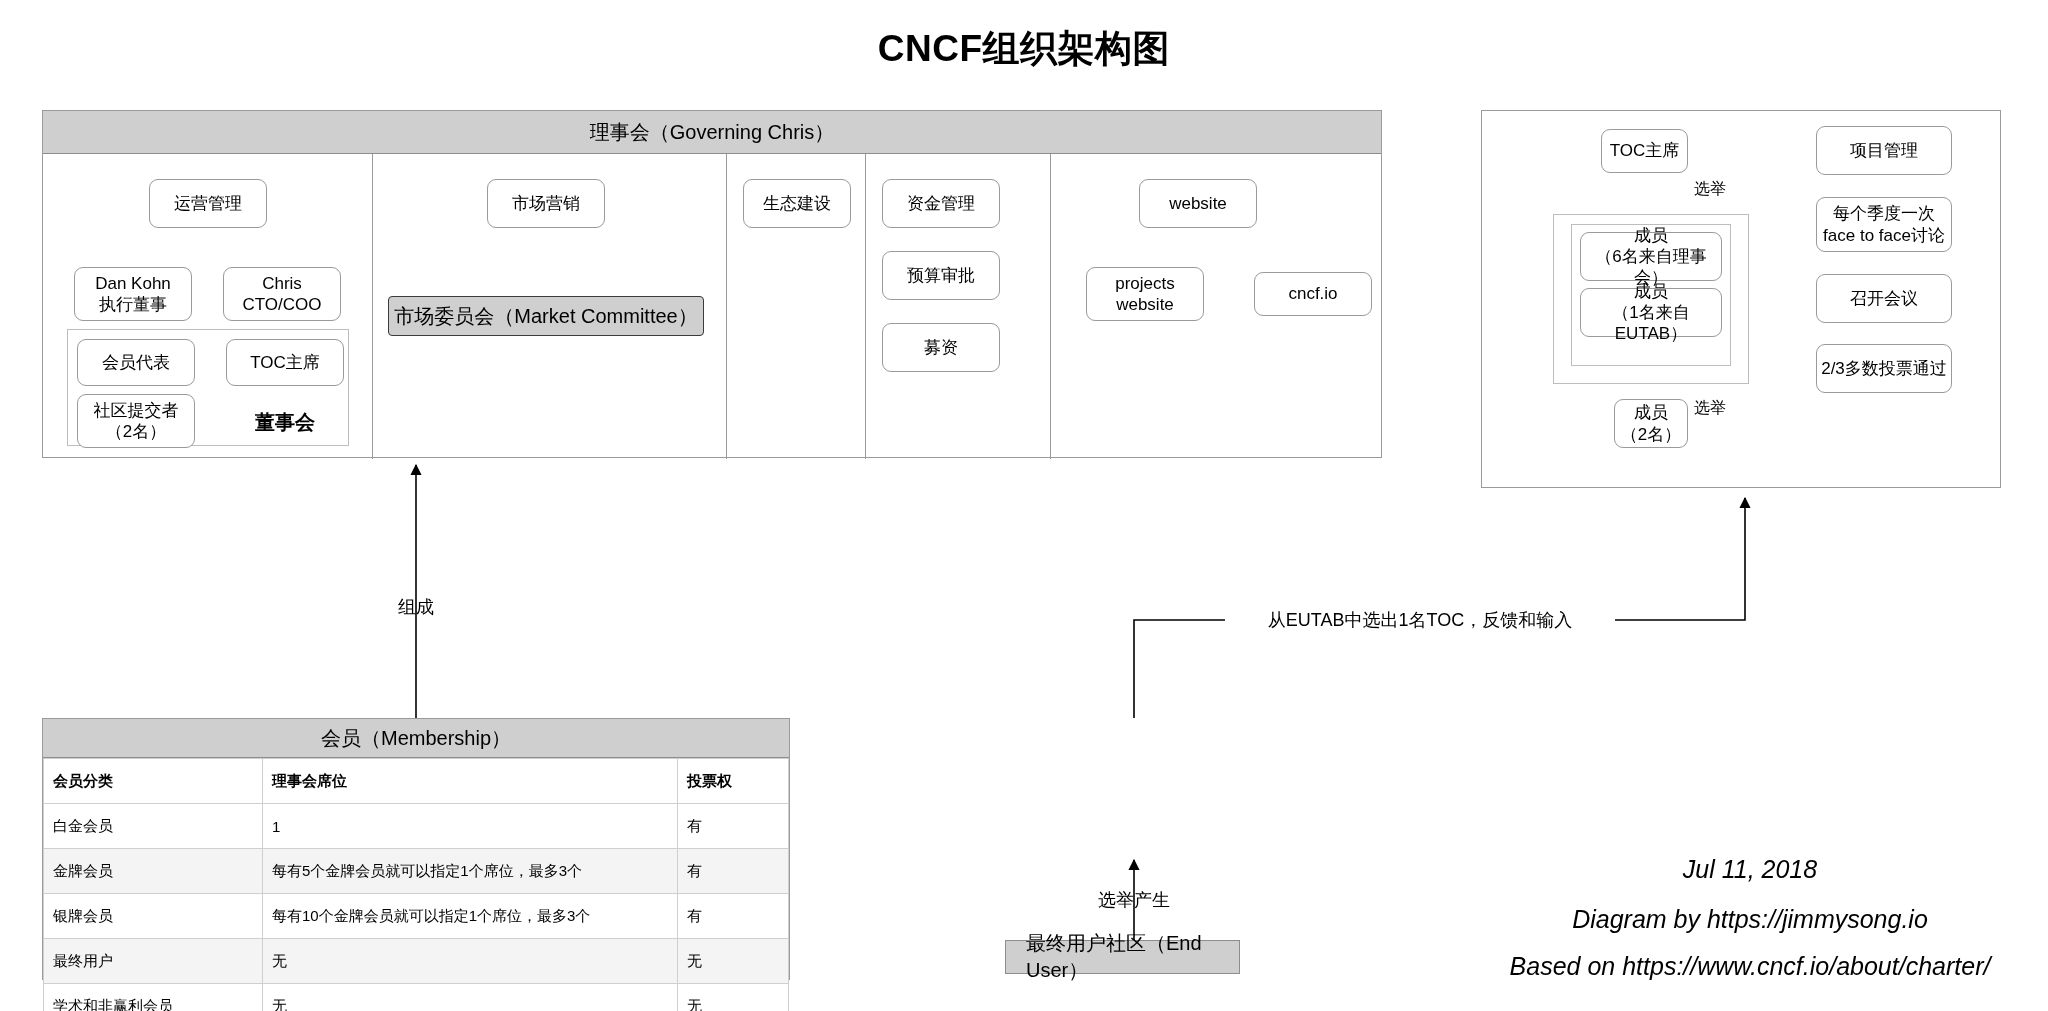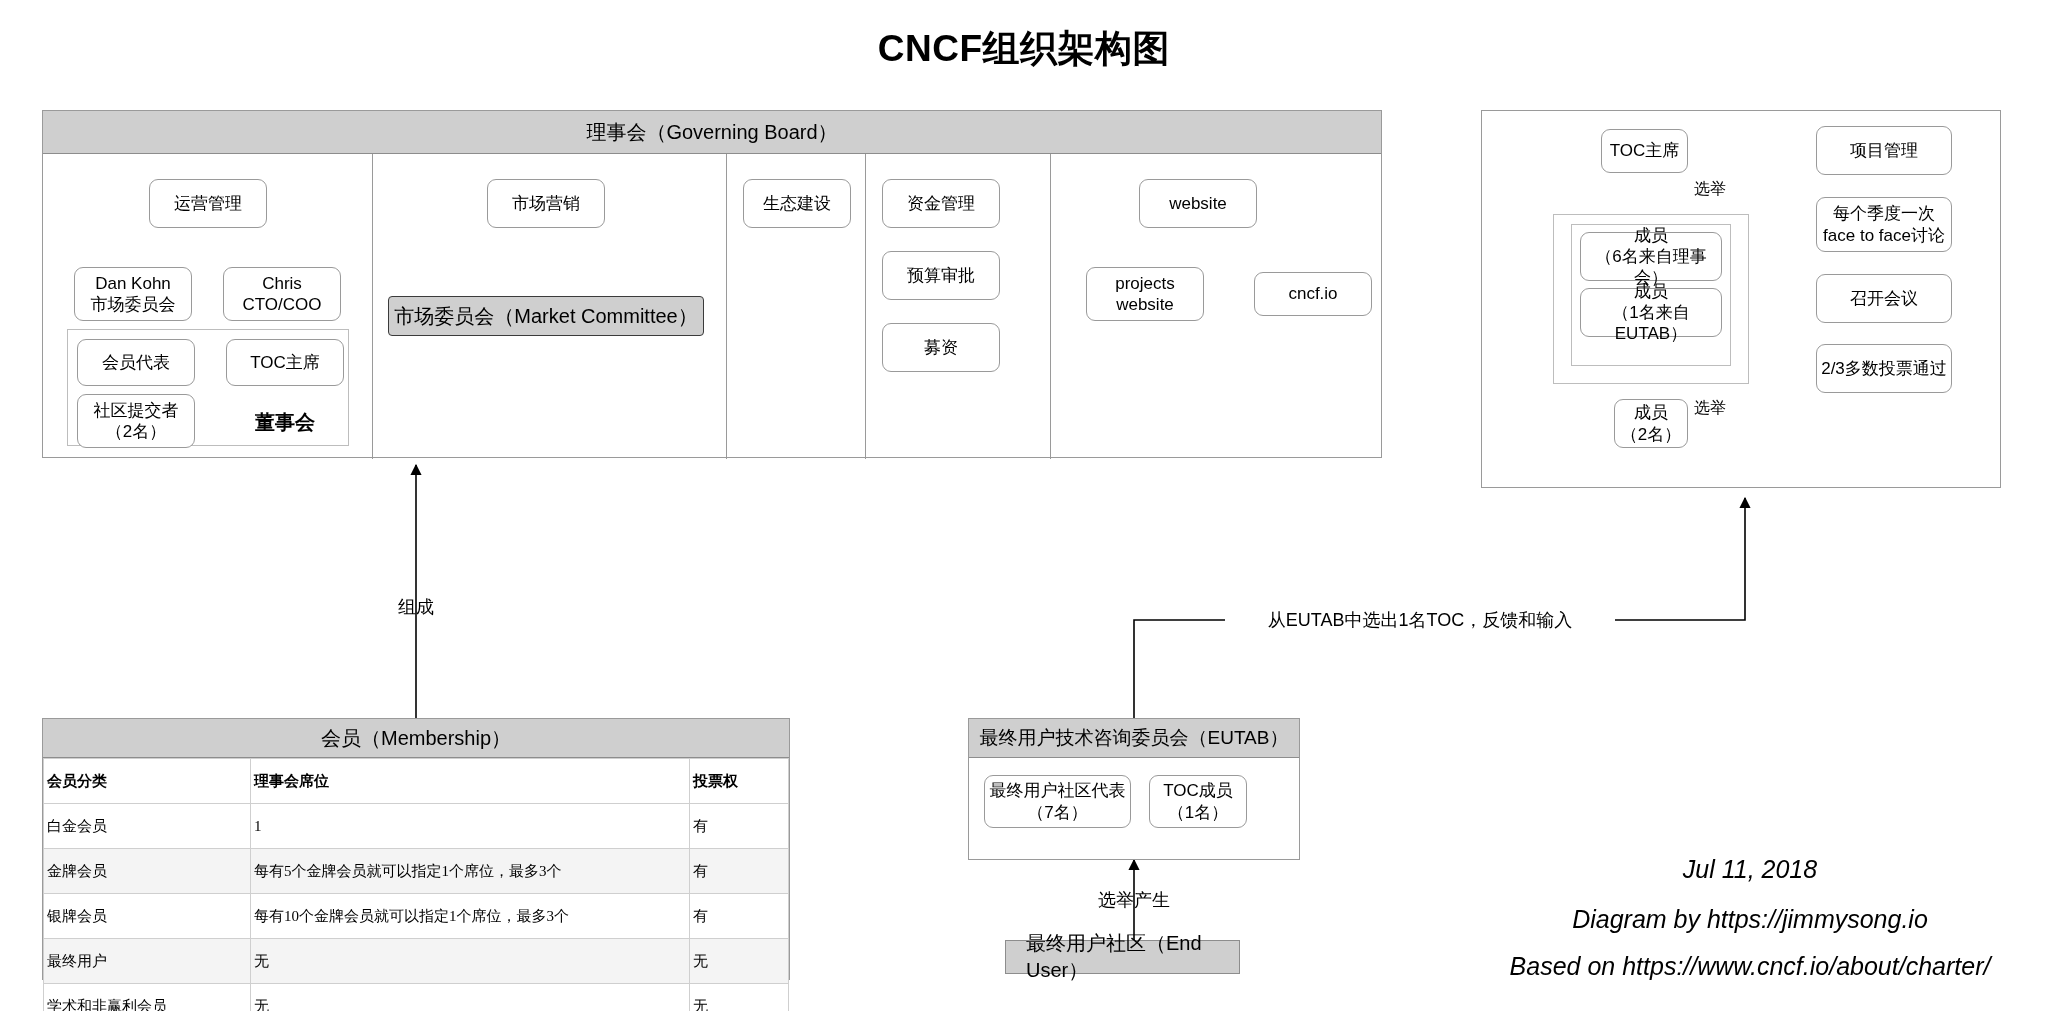--- a/index.html
+++ b/index.html
@@ -54,21 +54,21 @@
     display:flex;align-items:center;justify-content:center;
     font-size:20px;
   }
 
   .plainlabel{font-size:20px;font-weight:700;}
   .edgelabel{font-size:16px;white-space:nowrap;}
   .edgelabel.big{font-size:18px;}
 
   
   table.memb{border-collapse:collapse;width:100%;font-size:15px;}
-  table.memb td{border:1px solid #cfcfcf;padding:7px 3px;vertical-align:middle;height:30px;font-family:Liberation Serif, serif;}
+  table.memb td{border:1px solid #cfcfcf;padding:7px 9px;vertical-align:middle;height:30px;}
   table.memb tr.hdr td{font-weight:700;background:#fff;}
   table.memb tr.alt td{background:#f4f4f4;}
   .col-a{width:200px;}
   .col-c{width:92px;}
 
   
   .foot{font-style:italic;font-size:25px;text-align:center;white-space:nowrap;}
 
   svg.lines{position:absolute;left:0;top:0;width:2048px;height:1011px;pointer-events:none;}
 </style>
@@ -99,36 +99,36 @@
 
   <div class="abs" style="left:1225px;top:606px;width:390px;height:28px;background:#fff;"></div>
   <div class="abs edgelabel big" style="left:1225px;top:608px;width:390px;text-align:center;">从EUTAB中选出1名TOC，反馈和输入</div>
 
   <div class="abs edgelabel big" style="left:366px;top:595px;width:100px;text-align:center;">组成</div>
 
   <div class="abs edgelabel big" style="left:1064px;top:888px;width:140px;text-align:center;">选举产生</div>
 
   <div class="abs panel" style="left:42px;top:110px;width:1340px;height:348px;">
 
-    <div class="panel-head" style="height:42px;">理事会（Governing Board）</div>
+    <div class="panel-head" style="height:42px;">理事会（Governing Chris）</div>
 
     <div class="panel-body" style="height:305px;position:relative;">
 
       <div class="vdiv" style="left:329px;"></div>
       <div class="vdiv" style="left:683px;"></div>
       <div class="vdiv" style="left:822px;"></div>
       <div class="vdiv" style="left:1007px;"></div>
 
       <div class="abs node" style="left:106px;top:25px;width:118px;height:49px;">
         <span>运营管理</span>
       </div>
 
       <div class="abs node" style="left:31px;top:113px;width:118px;height:54px;">
         <span>Dan Kohn</span>
-        <span class="l2">市场委员会</span>
+        <span class="l2">执行董事</span>
       </div>
       <div class="abs node" style="left:180px;top:113px;width:118px;height:54px;">
         <span>Chris</span>
         <span class="l2">CTO/COO</span>
       </div>
 
       <div class="abs groupframe" style="left:24px;top:175px;width:282px;height:117px;"></div>
 
       <div class="abs node" style="left:34px;top:185px;width:118px;height:47px;">
         <span>会员代表</span>
@@ -253,33 +253,20 @@
             <tr>
               <td class="col-a">学术和非赢利会员</td>
               <td class="">无</td>
               <td class="col-c">无</td>
             </tr>
           </tbody>
       </table>
     </div>
   </div>
 
-  <div class="abs panel" style="left:968px;top:718px;width:332px;height:142px;">
-    <div class="panel-head" style="height:38px;font-size:19px;">最终用户技术咨询委员会（EUTAB）</div>
-    <div class="panel-body" style="height:103px;position:relative;">
-      <div class="abs node" style="left:15px;top:17px;width:147px;height:53px;">
-        <span>最终用户社区代表</span>
-        <span class="l2">（7名）</span>
-      </div>
-      <div class="abs node" style="left:180px;top:17px;width:98px;height:53px;">
-        <span>TOC成员</span>
-        <span class="l2">（1名）</span>
-      </div>
-    </div>
-  </div>
 
   <div class="abs shaded-soft" style="left:1005px;top:940px;width:235px;height:34px;padding-left:20px;">
     <span>最终用户社区（End User）</span>
   </div>
 
   <div class="abs foot" style="left:1500px;top:855px;width:500px;">Jul 11, 2018</div>
   <div class="abs foot" style="left:1500px;top:905px;width:500px;">Diagram by https://jimmysong.io</div>
   <div class="abs foot" style="left:1500px;top:952px;width:500px;">Based on https://www.cncf.io/about/charter/</div>
 
 </div>

